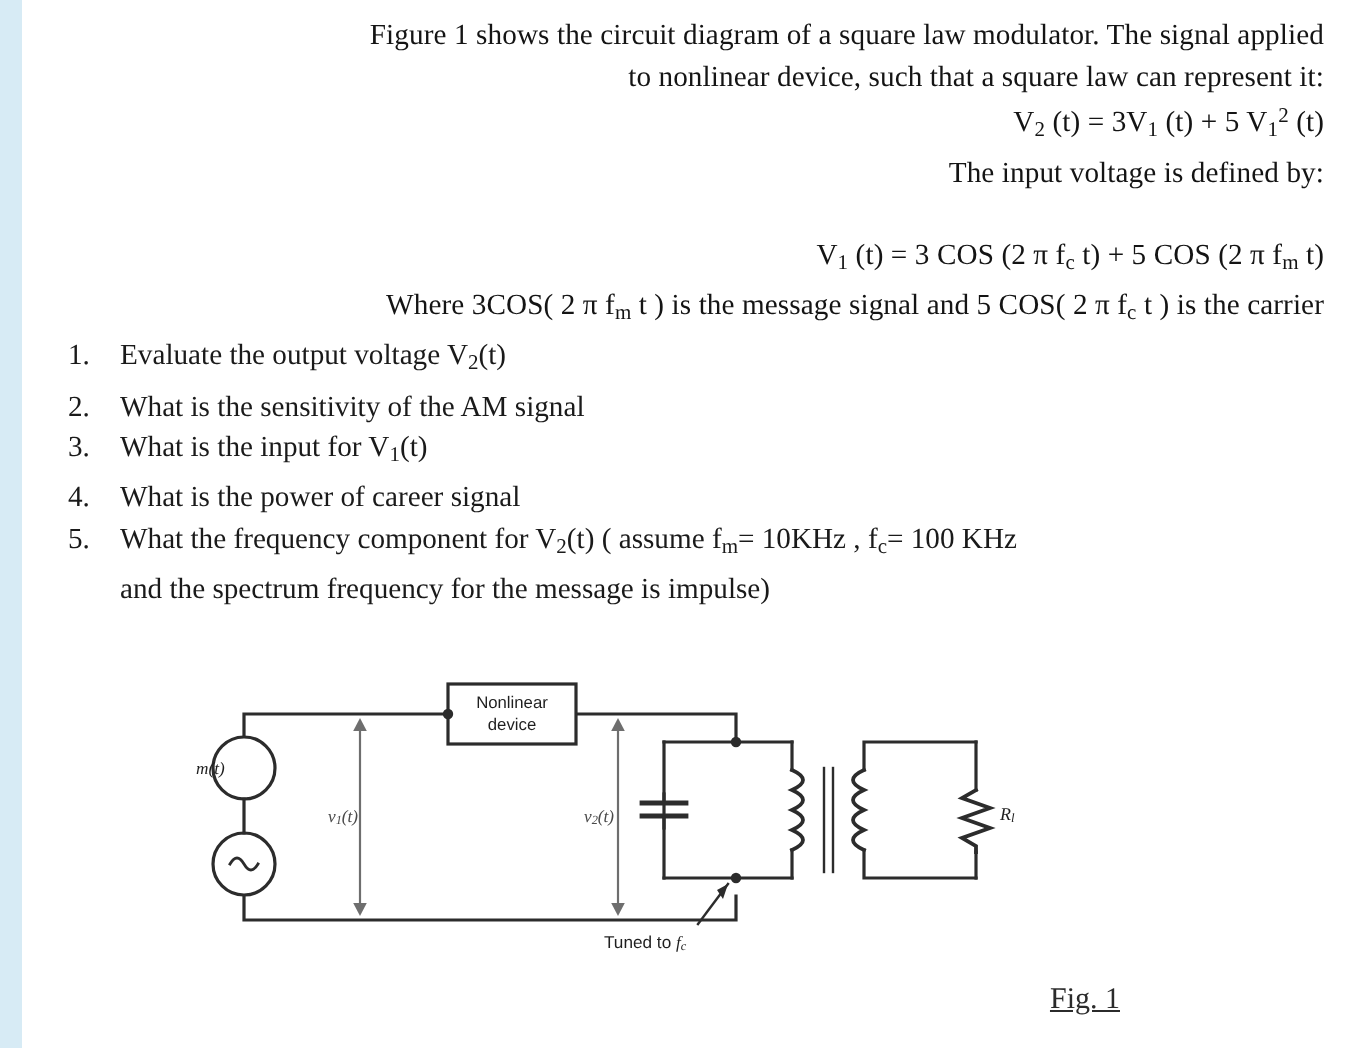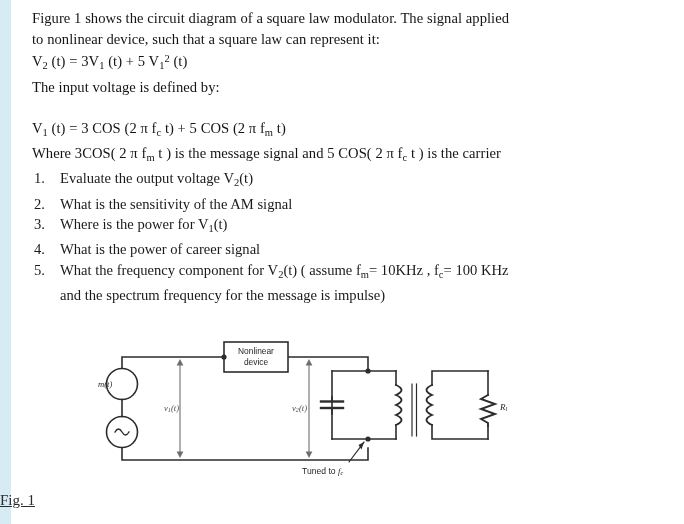--- a/index.html
+++ b/index.html
@@ -35,20 +35,21 @@
     position: absolute;
     left: 32px;
     top: 8px;
     width: 630px;
   }
   .para {
     font-size: 14.6px;
     line-height: 20.6px;
     color: #141414;
     letter-spacing: 0.05px;
+    text-align: right;
   }
   .para p {
     margin: 0;
   }
   .gap {
     height: 20.6px;
   }
   .sub {
     font-size: 0.72em;
     vertical-align: -0.25em;
@@ -90,21 +91,21 @@
   #circuit-svg {
     position: absolute;
     left: 96px;
     top: 0px;
   }
   .fig-caption {
     position: absolute;
     left: 0;
     top: 152px;
     width: 560px;
-    text-align: left;
+    text-align: right;
     font-size: 15px;
     color: #2b2b2b;
     text-decoration: underline;
   }
 </style>
 </head>
 <body>
 
 <div id="page">
 
@@ -125,21 +126,21 @@
       <li>
         <span class="num">1.</span>
         <span class="cont"><span>Evaluate the output voltage V</span><span class="sub">2</span><span>(t)</span></span>
       </li>
       <li>
         <span class="num">2.</span>
         <span class="cont"><span>What is the sensitivity of the AM signal</span></span>
       </li>
       <li>
         <span class="num">3.</span>
-        <span class="cont"><span>Where is the power for V</span><span class="sub">1</span><span>(t)</span></span>
+        <span class="cont"><span>What is the input for V</span><span class="sub">1</span><span>(t)</span></span>
       </li>
       <li>
         <span class="num">4.</span>
         <span class="cont"><span>What is the power of career signal</span></span>
       </li>
       <li>
         <span class="num">5.</span>
         <span class="cont"><span>What the frequency component for V</span><span class="sub">2</span><span>(t) ( assume  f</span><span class="sub">m</span><span>= 10KHz , f</span><span class="sub">c</span><span>=  100 KHz</span>
           <span class="cont">and the spectrum frequency for the message is impulse)</span>
         </span>

